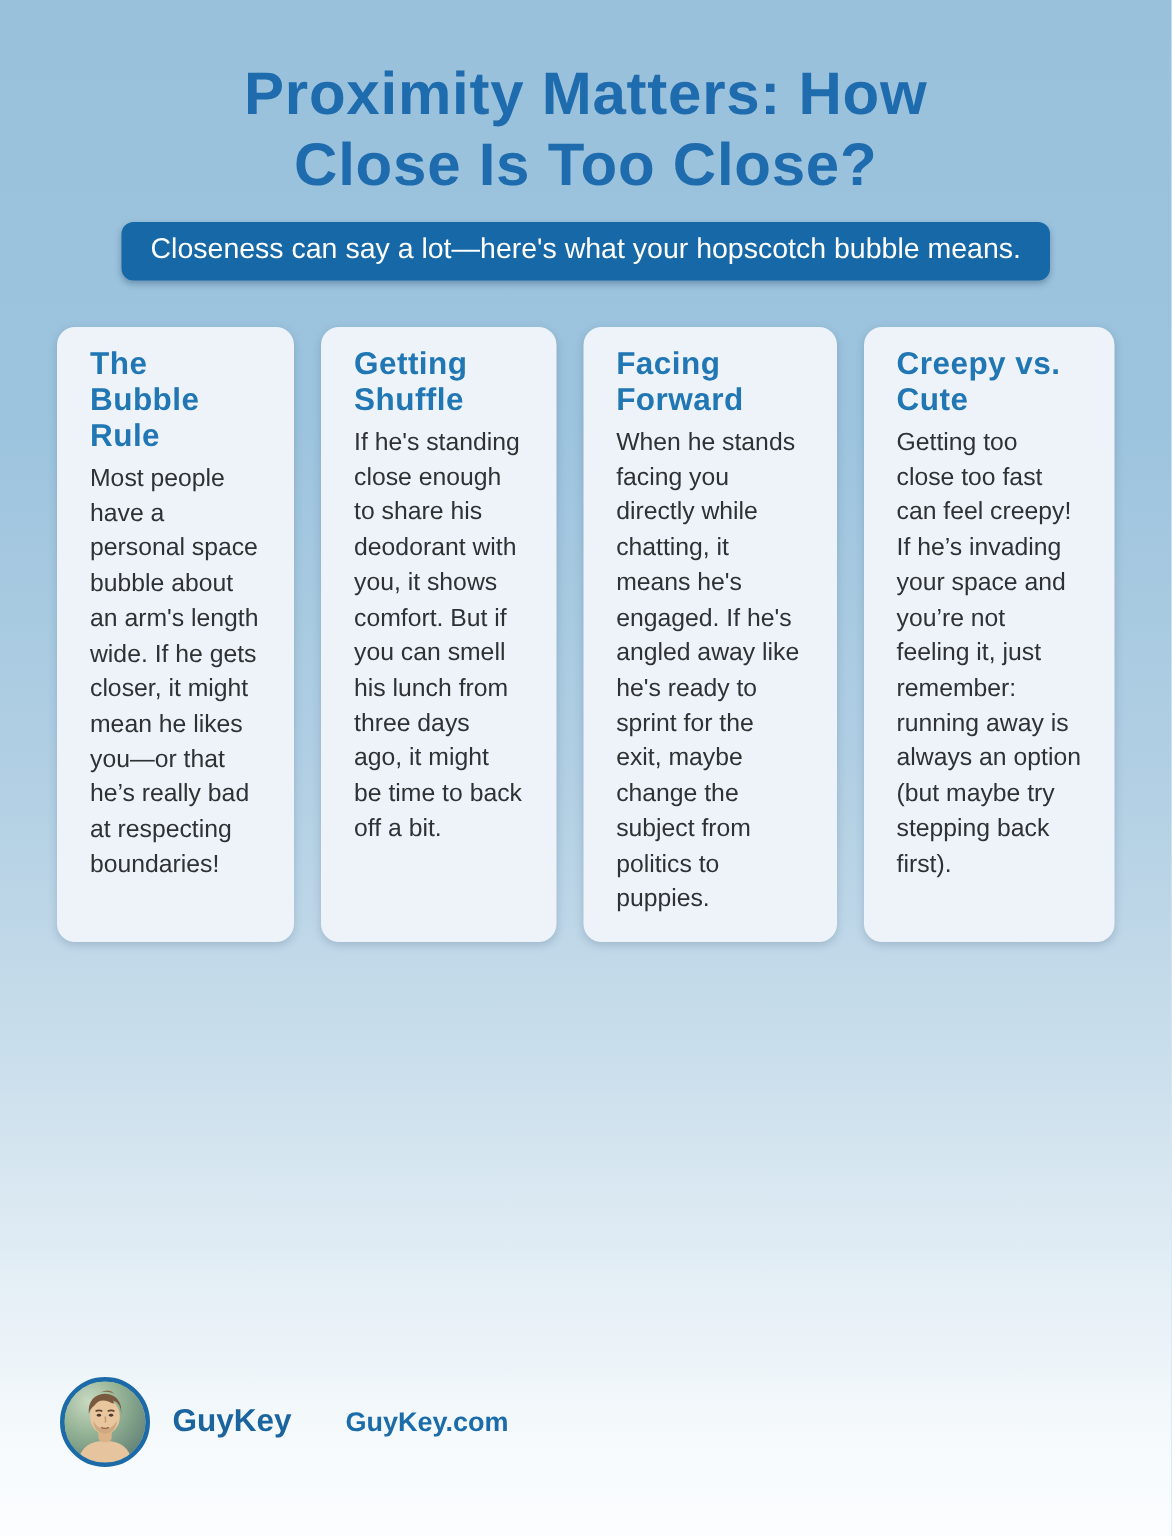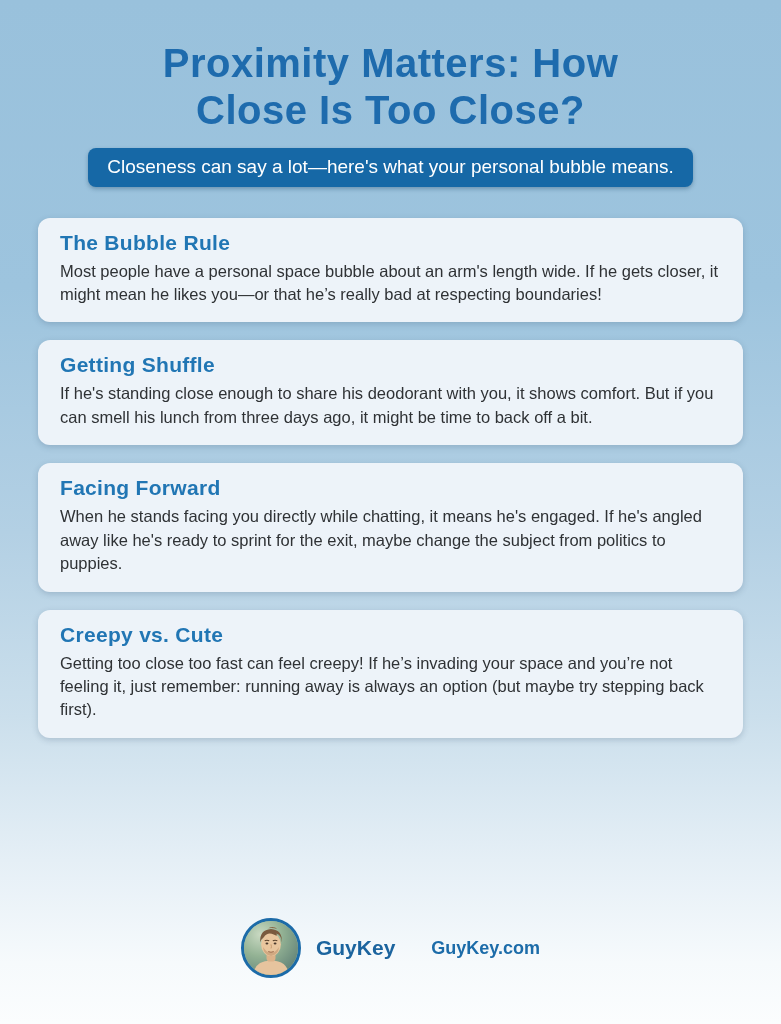--- a/index.html
+++ b/index.html
@@ -41,21 +41,20 @@
     font-weight: 400;
     padding: 8px 19px 9px 19px;
     border-radius: 8px;
     box-shadow: 0 2px 4px rgba(20, 60, 95, 0.35);
   }
 
   .cards {
     width: 705px;
     margin: 31px auto 0 auto;
     display: flex;
-    flex-direction: column;
     gap: 18px;
   }
 
   .card {
     background: #edf3f9;
     border-radius: 12px;
     padding: 13px 22px 16px 22px;
     box-shadow: 0 2px 6px rgba(40, 70, 100, 0.22);
   }
 
@@ -74,21 +73,21 @@
   }
 
   .footer {
     position: absolute;
     left: 0;
     right: 0;
     top: 918px;
     padding: 0 40px;
     display: flex;
     align-items: center;
-    justify-content: center;
+    justify-content: flex-start;
   }
 
   .brand-block { display: flex; align-items: center; gap: 15px; }
 
   .avatar {
     width: 60px;
     height: 60px;
     border-radius: 50%;
     border: 3px solid #1c6ba8;
     overflow: hidden;
@@ -121,21 +120,21 @@
 </head>
 <body>
 
 <div class="page">
 
   <div class="header">
     <div class="title">
       <div>Proximity Matters: How</div>
       <div>Close Is Too Close?</div>
     </div>
-    <div class="subtitle-badge">Closeness can say a lot—here's what your personal bubble means.</div>
+    <div class="subtitle-badge">Closeness can say a lot—here's what your hopscotch bubble means.</div>
   </div>
 
   <div class="cards">
 
     <div class="card">
       <div class="card-heading">The Bubble Rule</div>
       <div class="card-body">Most people have a personal space bubble about an arm's length wide. If he gets closer, it might mean he likes you—or that he’s really bad at respecting boundaries!</div>
     </div>
 
     <div class="card">

